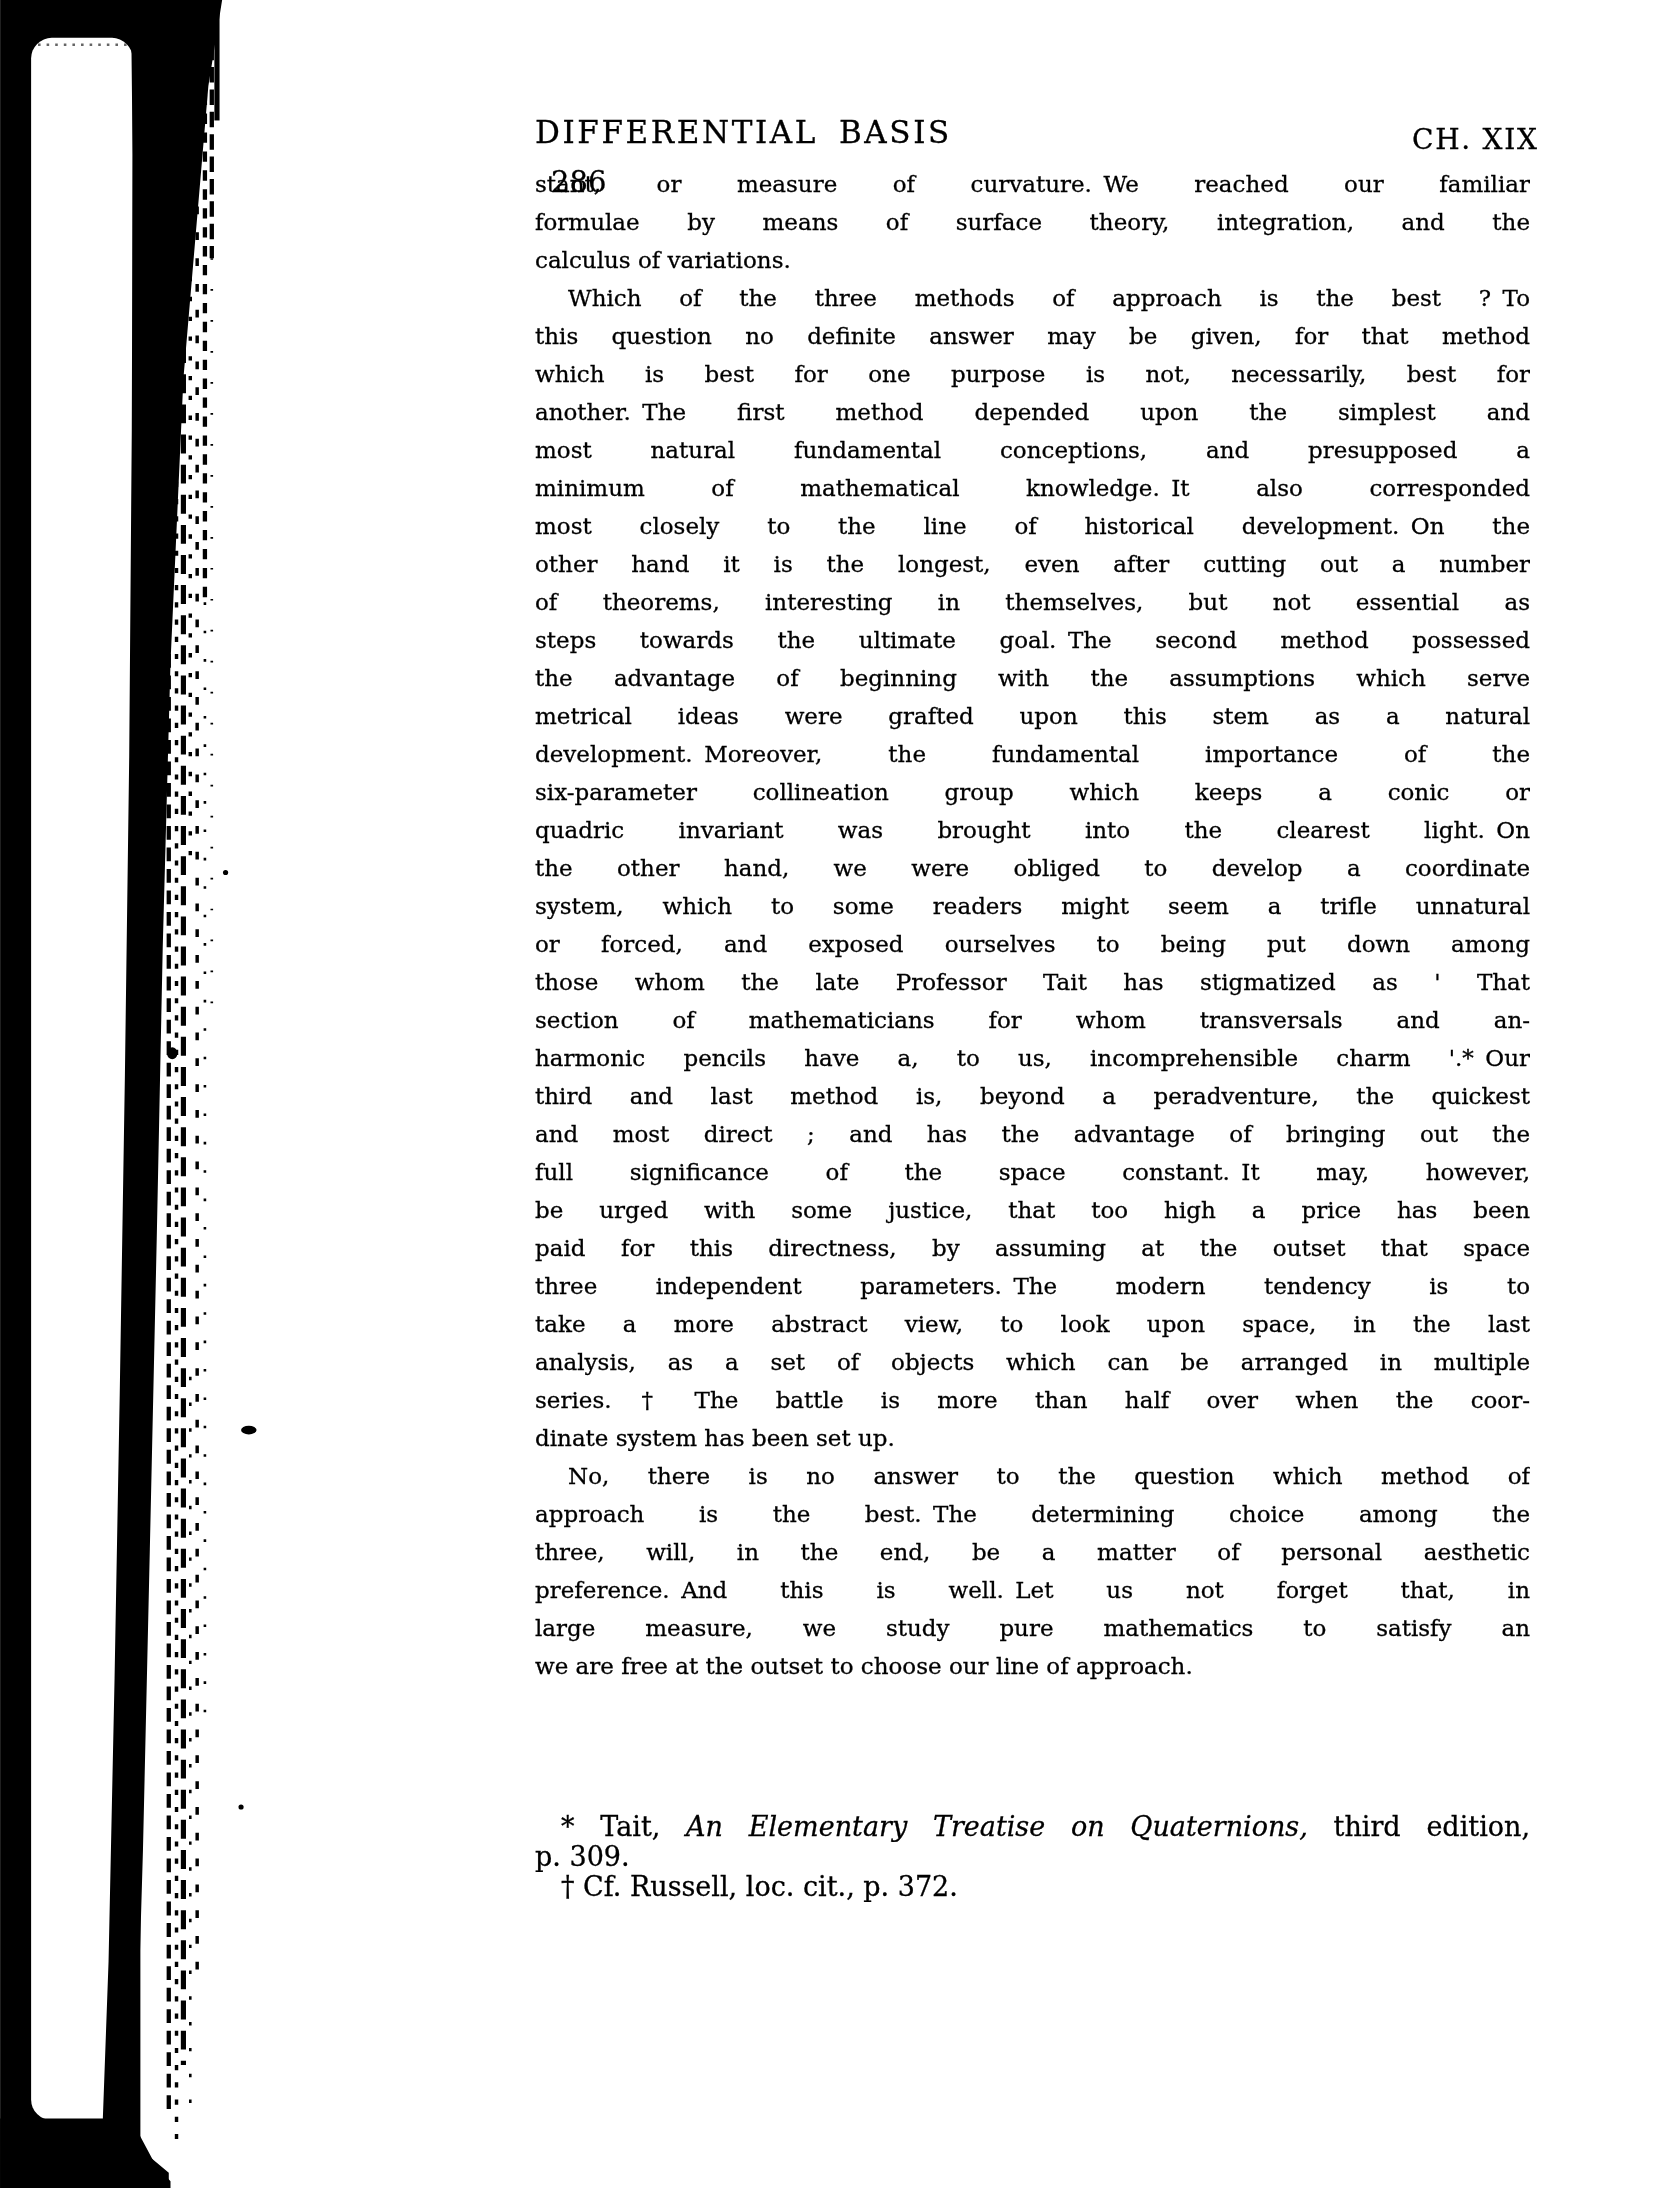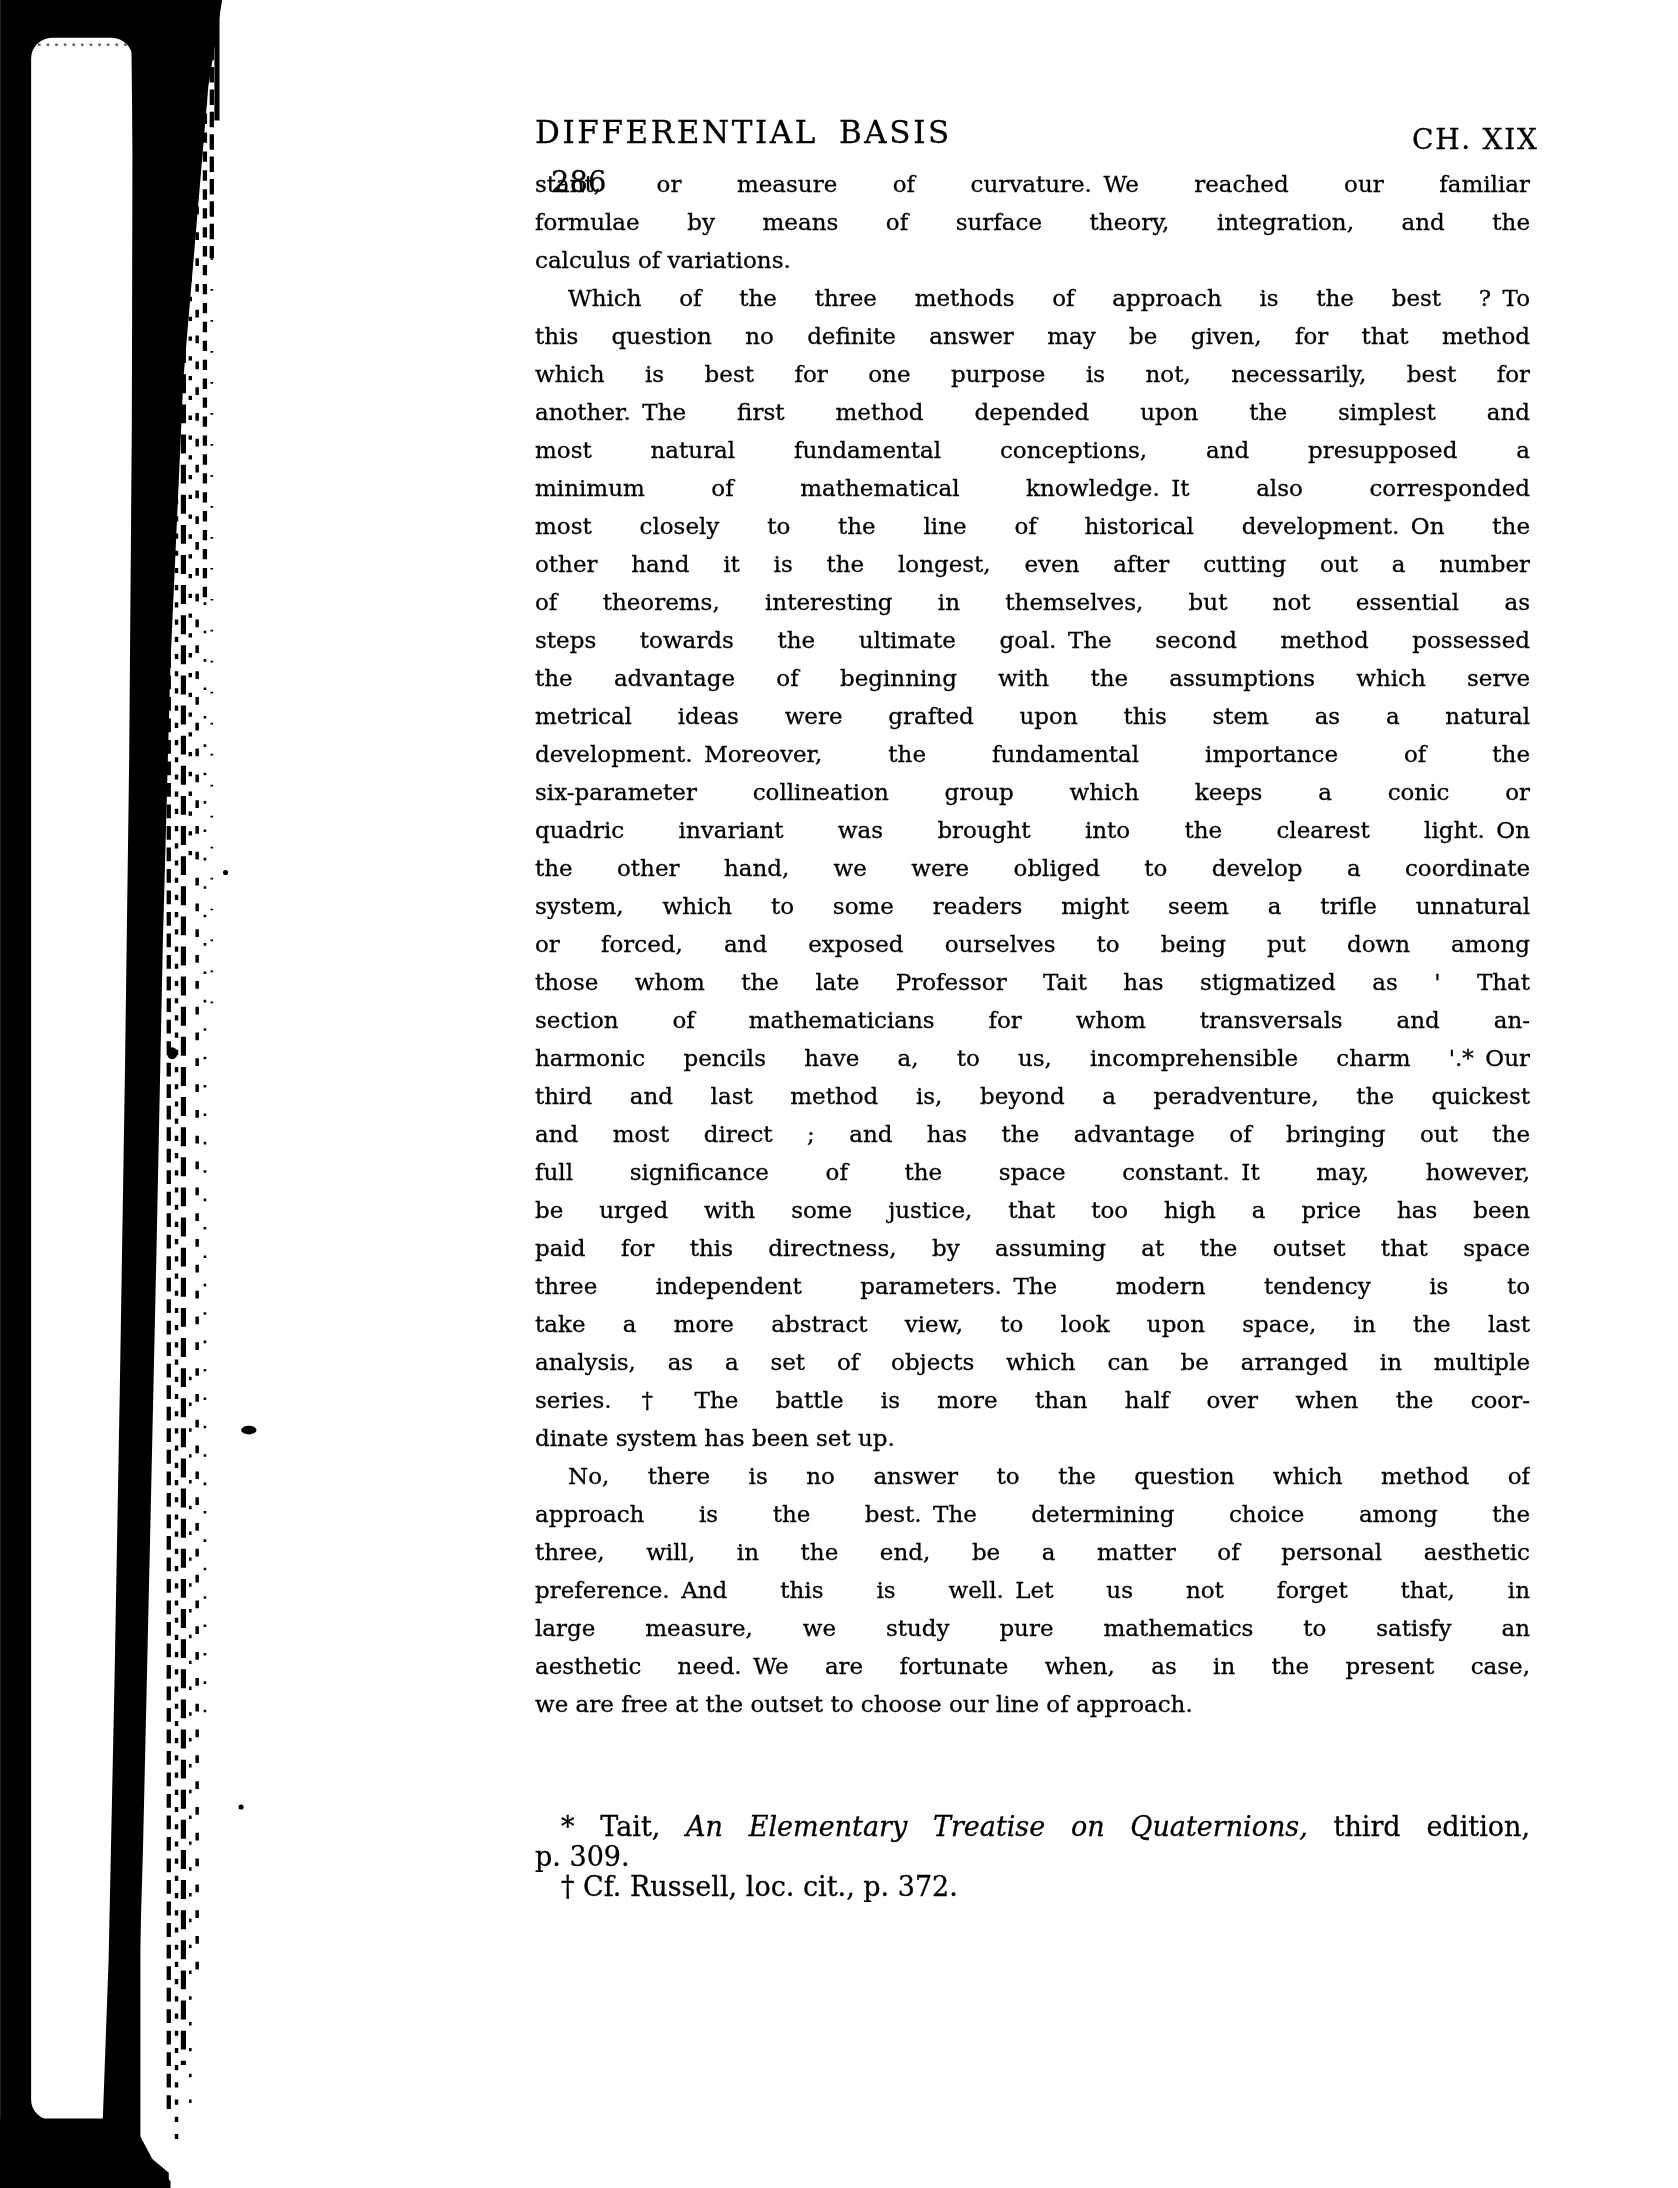--- a/index.html
+++ b/index.html
@@ -111,21 +111,20 @@
     <div class="line">three independent parameters. The modern tendency is to</div>
     <div class="line">take a more abstract view, to look upon space, in the last</div>
     <div class="line">analysis, as a set of objects which can be arranged in multiple</div>
     <div class="line">series.† The battle is more than half over when the coor-</div>
     <div class="line end">dinate system has been set up.</div>
     <div class="line indent">No, there is no answer to the question which method of</div>
     <div class="line">approach is the best. The determining choice among the</div>
     <div class="line">three, will, in the end, be a matter of personal aesthetic</div>
     <div class="line">preference. And this is well. Let us not forget that, in</div>
     <div class="line">large measure, we study pure mathematics to satisfy an</div>
-    <div class="line">aesthetic need. We are fortunate when, as in the present case,</div>
     <div class="line end">we are free at the outset to choose our line of approach.</div>
   </div>
 
 <div id="footnotes">
     <div class="fn-line indent full"><span>* Tait, </span><span class="it">An Elementary Treatise on Quaternions,</span><span> third edition, Cambridge, 1890,</span></div>
     <div class="fn-line"><span>p. 309.</span></div>
     <div class="fn-line indent"><span>† Cf. Russell, loc. cit., p. 372.</span></div>
   </div>
 
 

